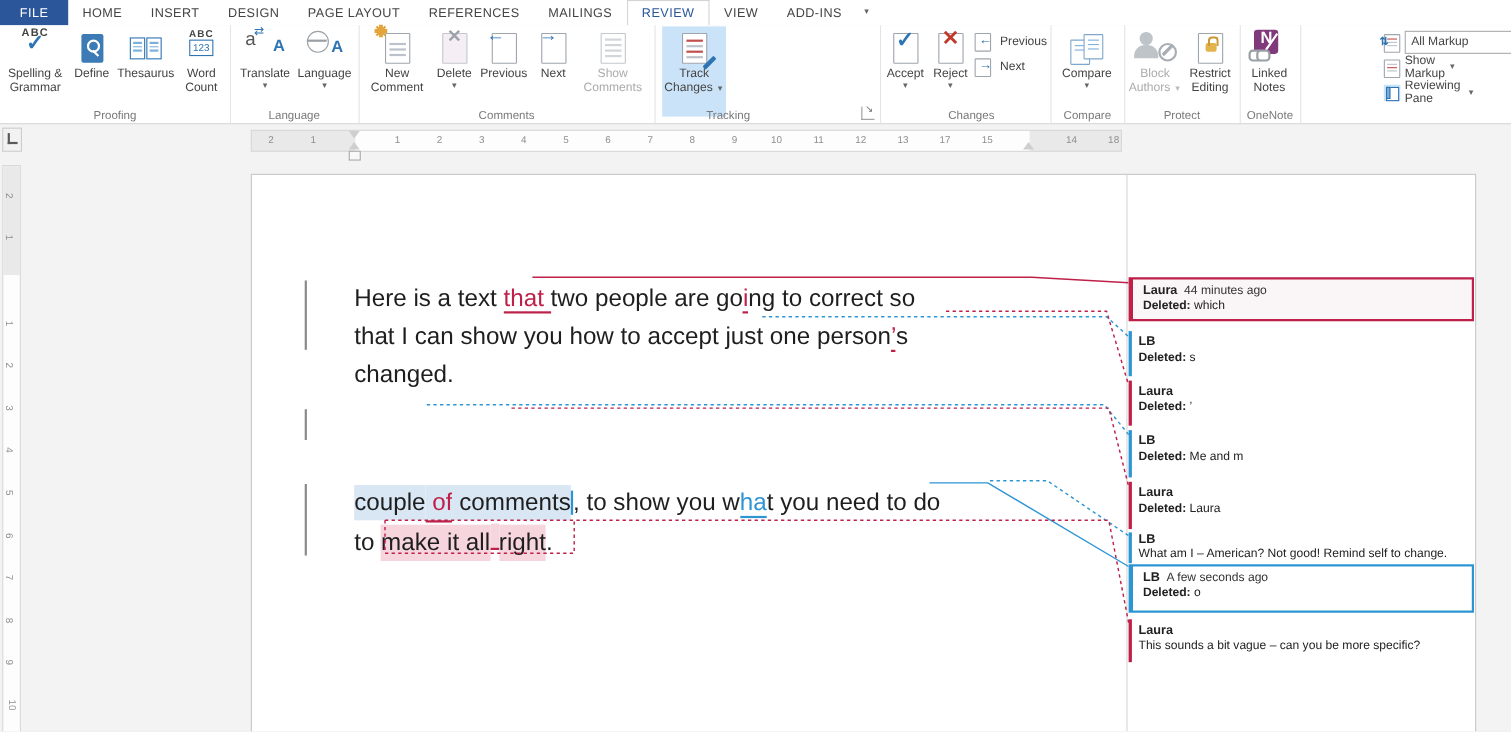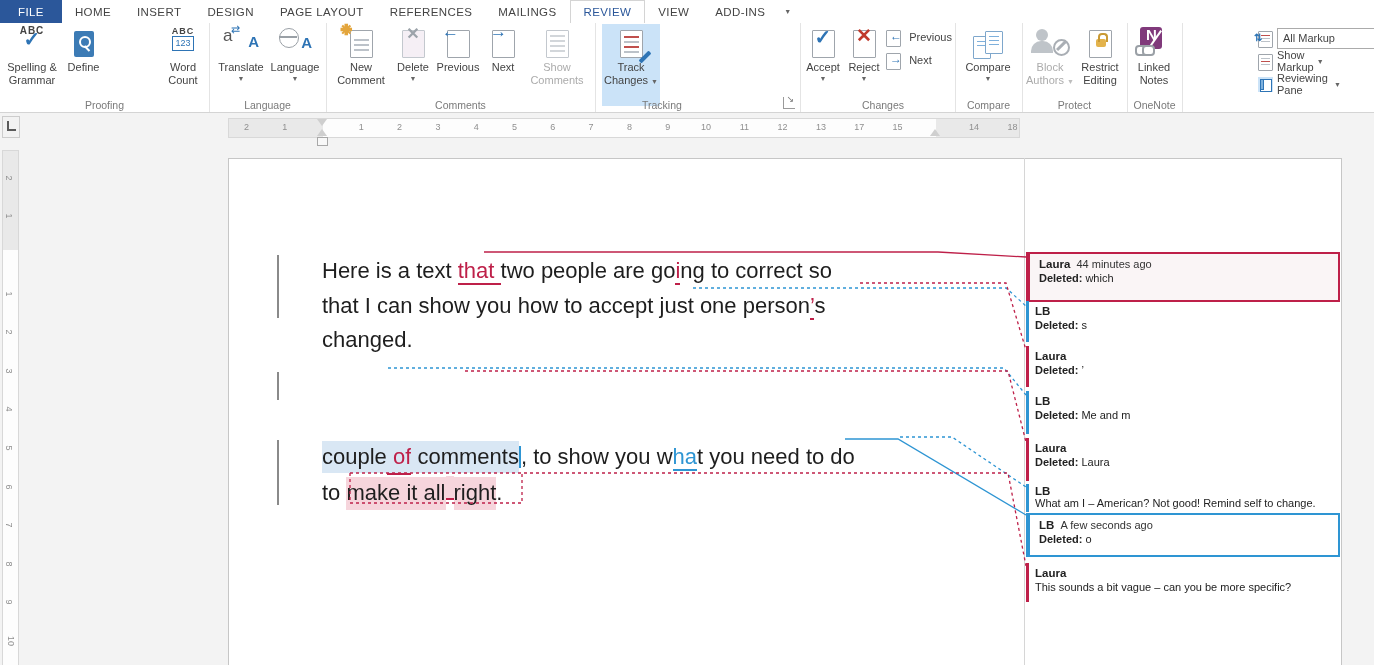--- a/index.html
+++ b/index.html
@@ -118,20 +118,35 @@
       </div>
       <div class="bigbtn" style="left:62px;width:43px;">
         <div class="ic">
           <span style="position:relative;display:inline-block;width:20px;height:26px;background:#3C7BB5;border-radius:2px;">
             <span style="position:absolute;left:5px;top:5px;width:8px;height:8px;border:2px solid #fff;border-radius:50%;"></span>
             <span style="position:absolute;left:12px;top:14px;width:2px;height:7px;background:#fff;transform:rotate(-45deg);"></span>
           </span>
         </div>
         <div class="lbl"></div>
         <div class="lbl">Define</div>
+      </div>
+      <div class="bigbtn" style="left:105px;width:55px;">
+        <div class="ic">
+          <span style="display:inline-block;width:12px;height:18px;border:1.5px solid #2E74B5;background:#fff;margin-right:1px;">
+              <i style="display:block;height:1.5px;background:#7EB0DC;margin:3px 2px 0;"></i>
+              <i style="display:block;height:1.5px;background:#7EB0DC;margin:2px 2px 0;"></i>
+              <i style="display:block;height:1.5px;background:#7EB0DC;margin:2px 2px 0;"></i>
+            </span>
+          <span style="display:inline-block;width:12px;height:18px;border:1.5px solid #2E74B5;background:#fff;">
+              <i style="display:block;height:1.5px;background:#7EB0DC;margin:3px 2px 0;"></i>
+              <i style="display:block;height:1.5px;background:#7EB0DC;margin:2px 2px 0;"></i>
+              <i style="display:block;height:1.5px;background:#7EB0DC;margin:2px 2px 0;"></i>
+            </span>
+        </div>
+        <div class="lbl">Thesaurus</div>
       </div>
       <div class="bigbtn" style="left:160px;width:46px;">
         <div class="ic">
           <span style="position:absolute;top:-2px;font-size:9px;font-weight:bold;color:#444;letter-spacing:1px;">ABC</span>
           <span style="position:absolute;top:9px;font-size:9px;color:#2E74B5;border:1.5px solid #2E74B5;padding:0 2px;background:#fff;">123</span>
         </div>
         <div class="lbl">Word</div>
         <div class="lbl">Count</div>
       </div>
       <div class="glabel">Proofing</div>
@@ -418,21 +433,21 @@
     <polyline class="c-la dash" points="860,283 1006,283 1026,350"></polyline>
     <polyline class="c-lb dash" points="388,368 1004,368 1026,395"></polyline>
     <polyline class="c-la dash" points="465,371 1008,371 1026,442"></polyline>
     <polyline class="c-lb dash" points="900,437 952,437 1026,487"></polyline>
     <polyline class="c-lb" points="845,439 898,439 1026,515"></polyline>
     <polyline class="c-la dash" points="350,473 1008,473 1026,566"></polyline>
 
     <polyline class="c-la dash" points="350,473 350,503 522,503 522,473"></polyline>
   </svg>
 
-  <div class="cmt sel-red" style="top:252px;height:50px;">
+  <div class="cmt sel-red" style="top:252px;height:40px;">
     <div><span class="nm">Laura</span>&nbsp;&nbsp;<span class="tm">44 minutes ago</span></div>
     <div class="body"><span class="pfx">Deleted:</span><span>which</span></div>
   </div>
 
   <div class="cmt blue" style="top:301px;height:41px;">
     <div class="bar"></div>
     <div><span class="nm">LB</span></div>
     <div class="body"><span class="pfx">Deleted:</span><span>s</span></div>
   </div>
 

